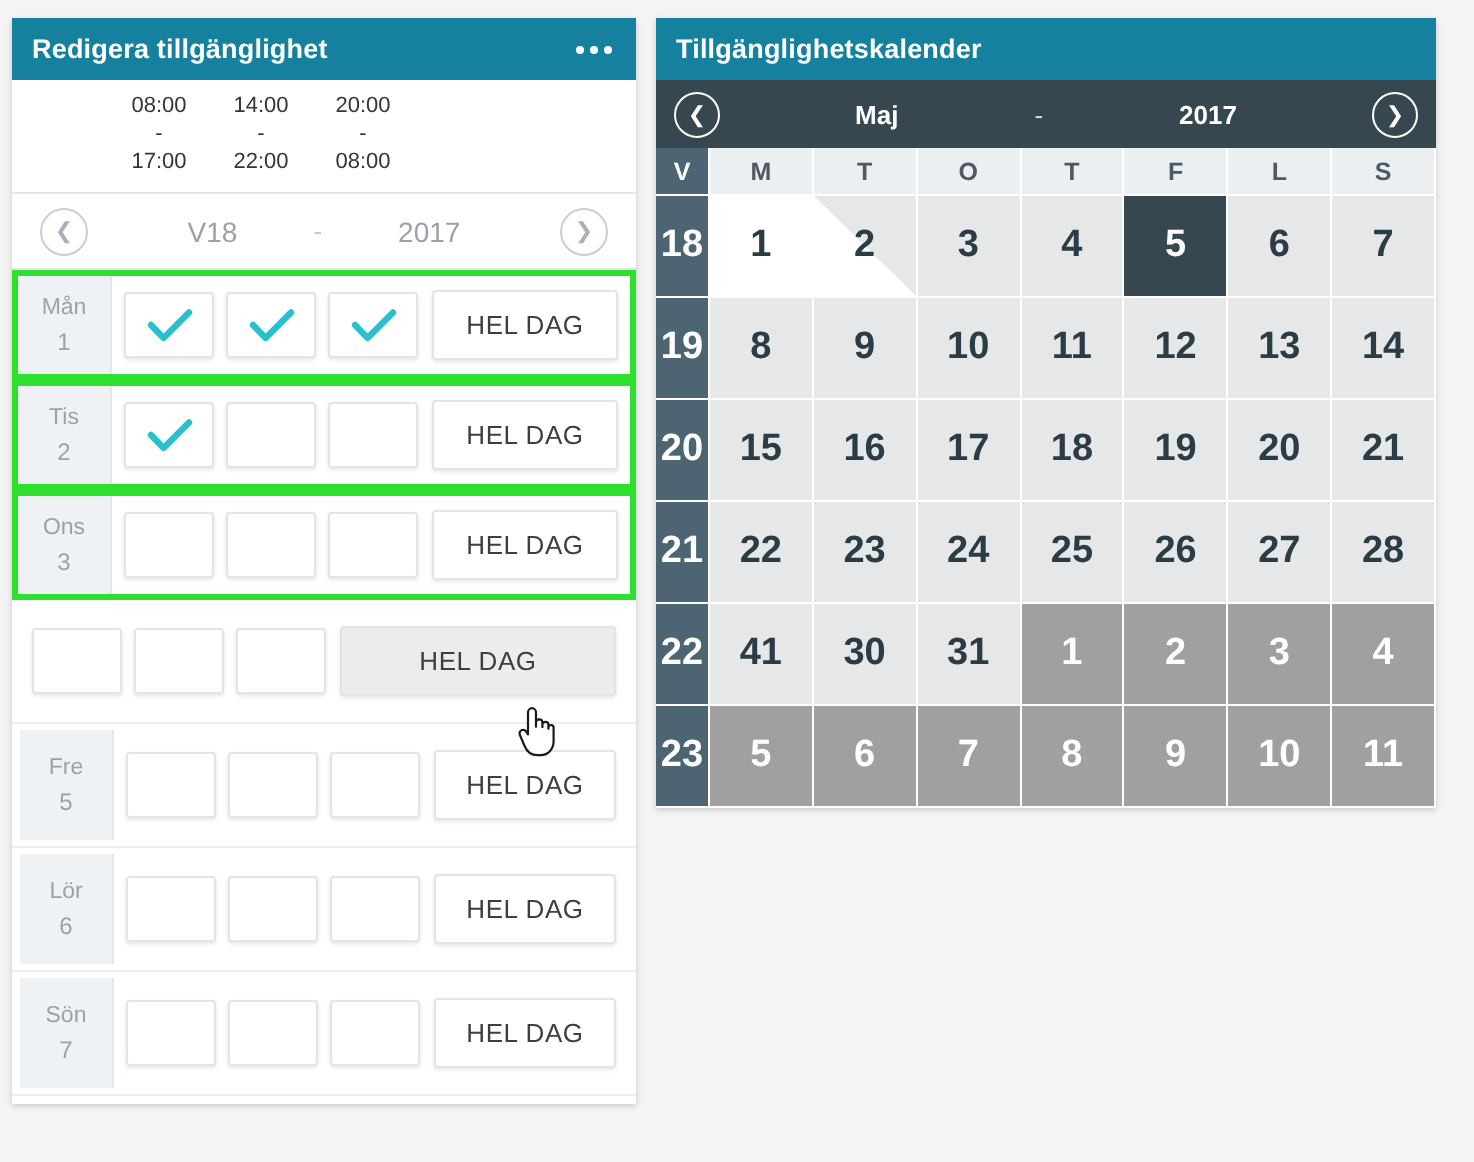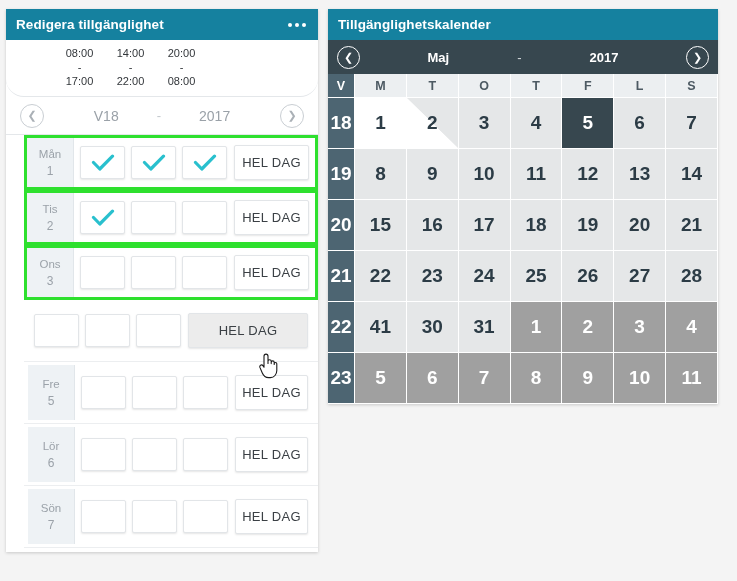--- a/index.html
+++ b/index.html
@@ -58,21 +58,20 @@
     border-radius: 50%;
     background: #ffffff;
   }
 
   
   .shift-header {
     display: flex;
     border-bottom: 1px solid #e4e7ea;
     background: #ffffff;
     padding: 6px 0 8px 0;
-    border-radius: 18px;
   }
   .shift-spacer-left { width: 48px; flex: none; }
   .shift-cell {
     width: 51px;
     text-align: center;
     font-size: 11px;
     color: #32363a;
     line-height: 14px;
   }
   .shift-cell .sep { color: #32363a; }
@@ -107,21 +106,21 @@
     display: flex;
     align-items: center;
     justify-content: center;
     gap: 38px;
     color: #9aa1a8;
     font-size: 14px;
   }
   .week-dash { color: #c2c7cc; font-size: 13px; }
 
   
-  .day-rows { background: #ffffff; padding-bottom: 4px; margin-left: 18px; }
+  .day-rows { background: #ffffff; padding-bottom: 4px; }
 
   .day-row-outer {
     padding: 3px 4px;
     border-bottom: 1px solid #eceef0;
   }
   .day-row-outer.selected {
     border: none;
     padding: 0;
   }
   .day-row-outer.selected .day-row {

